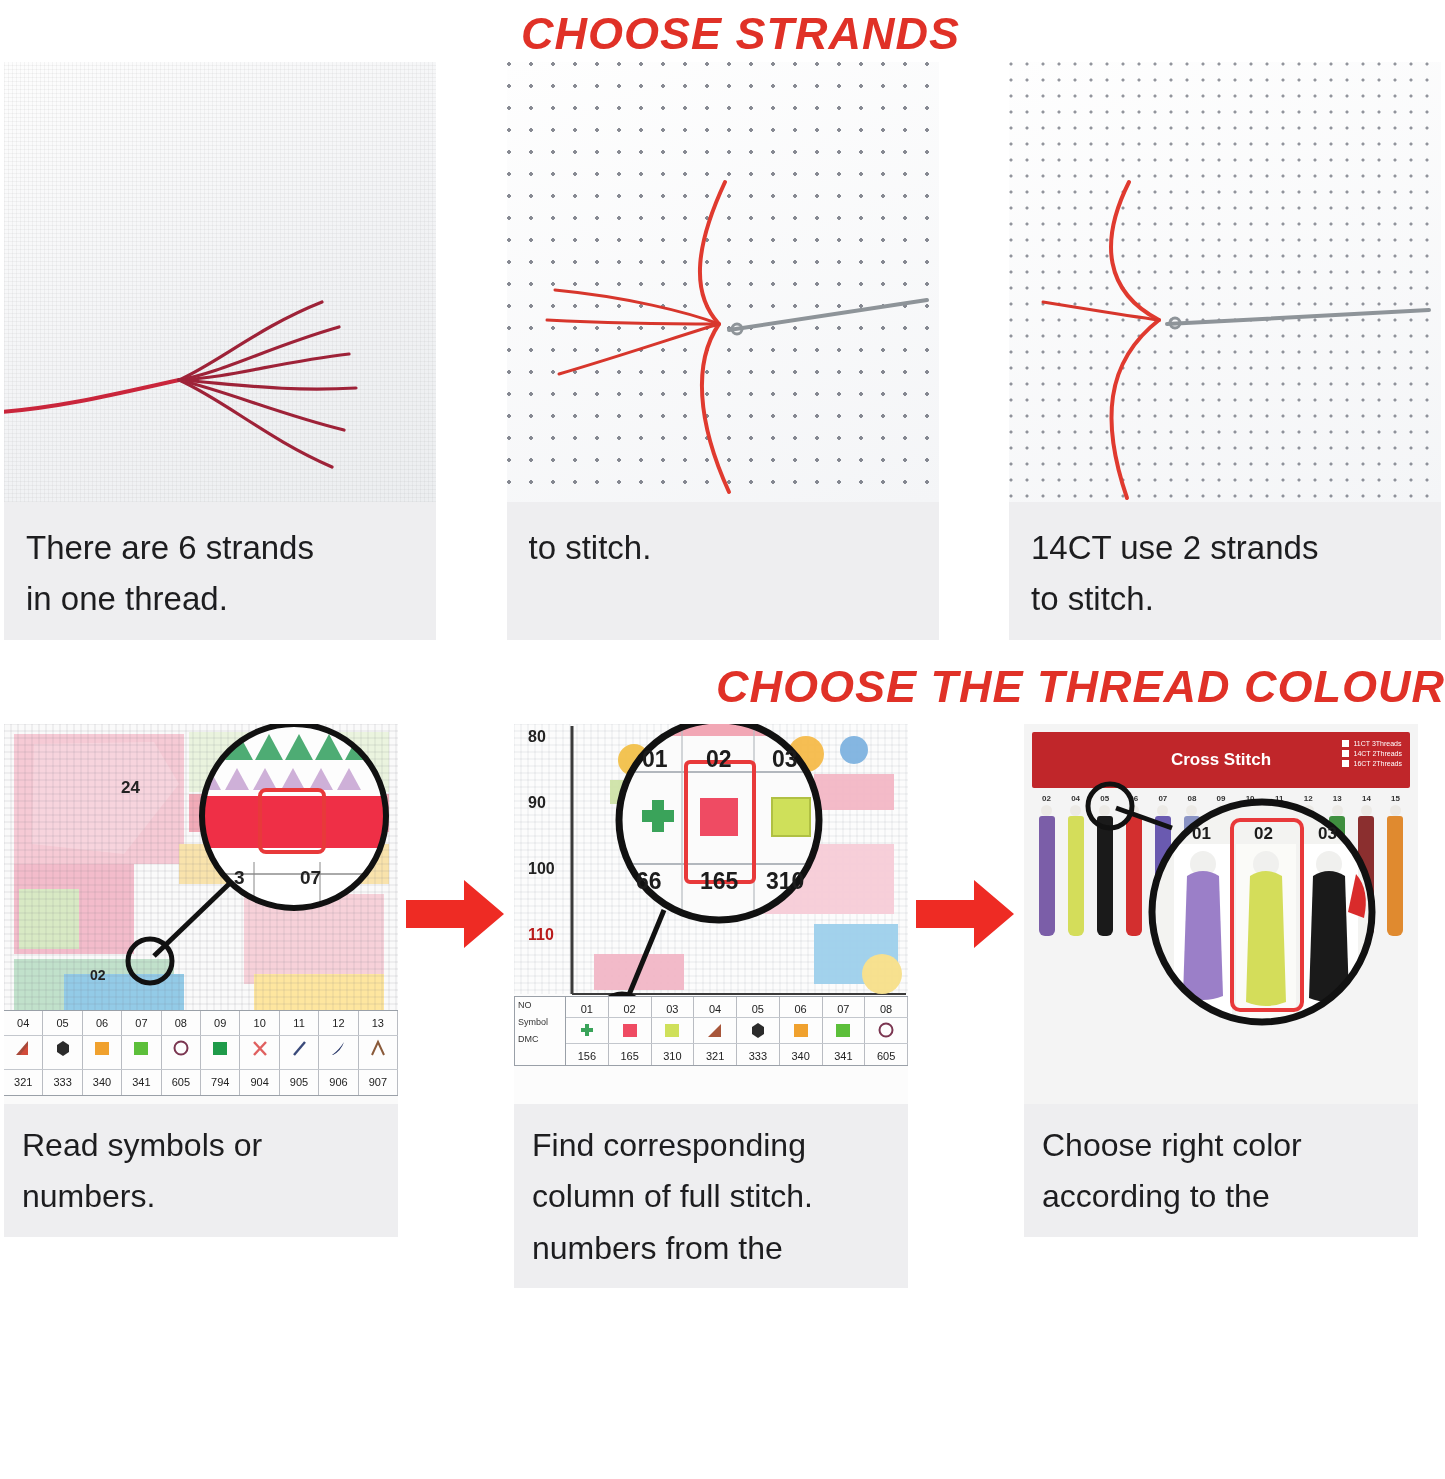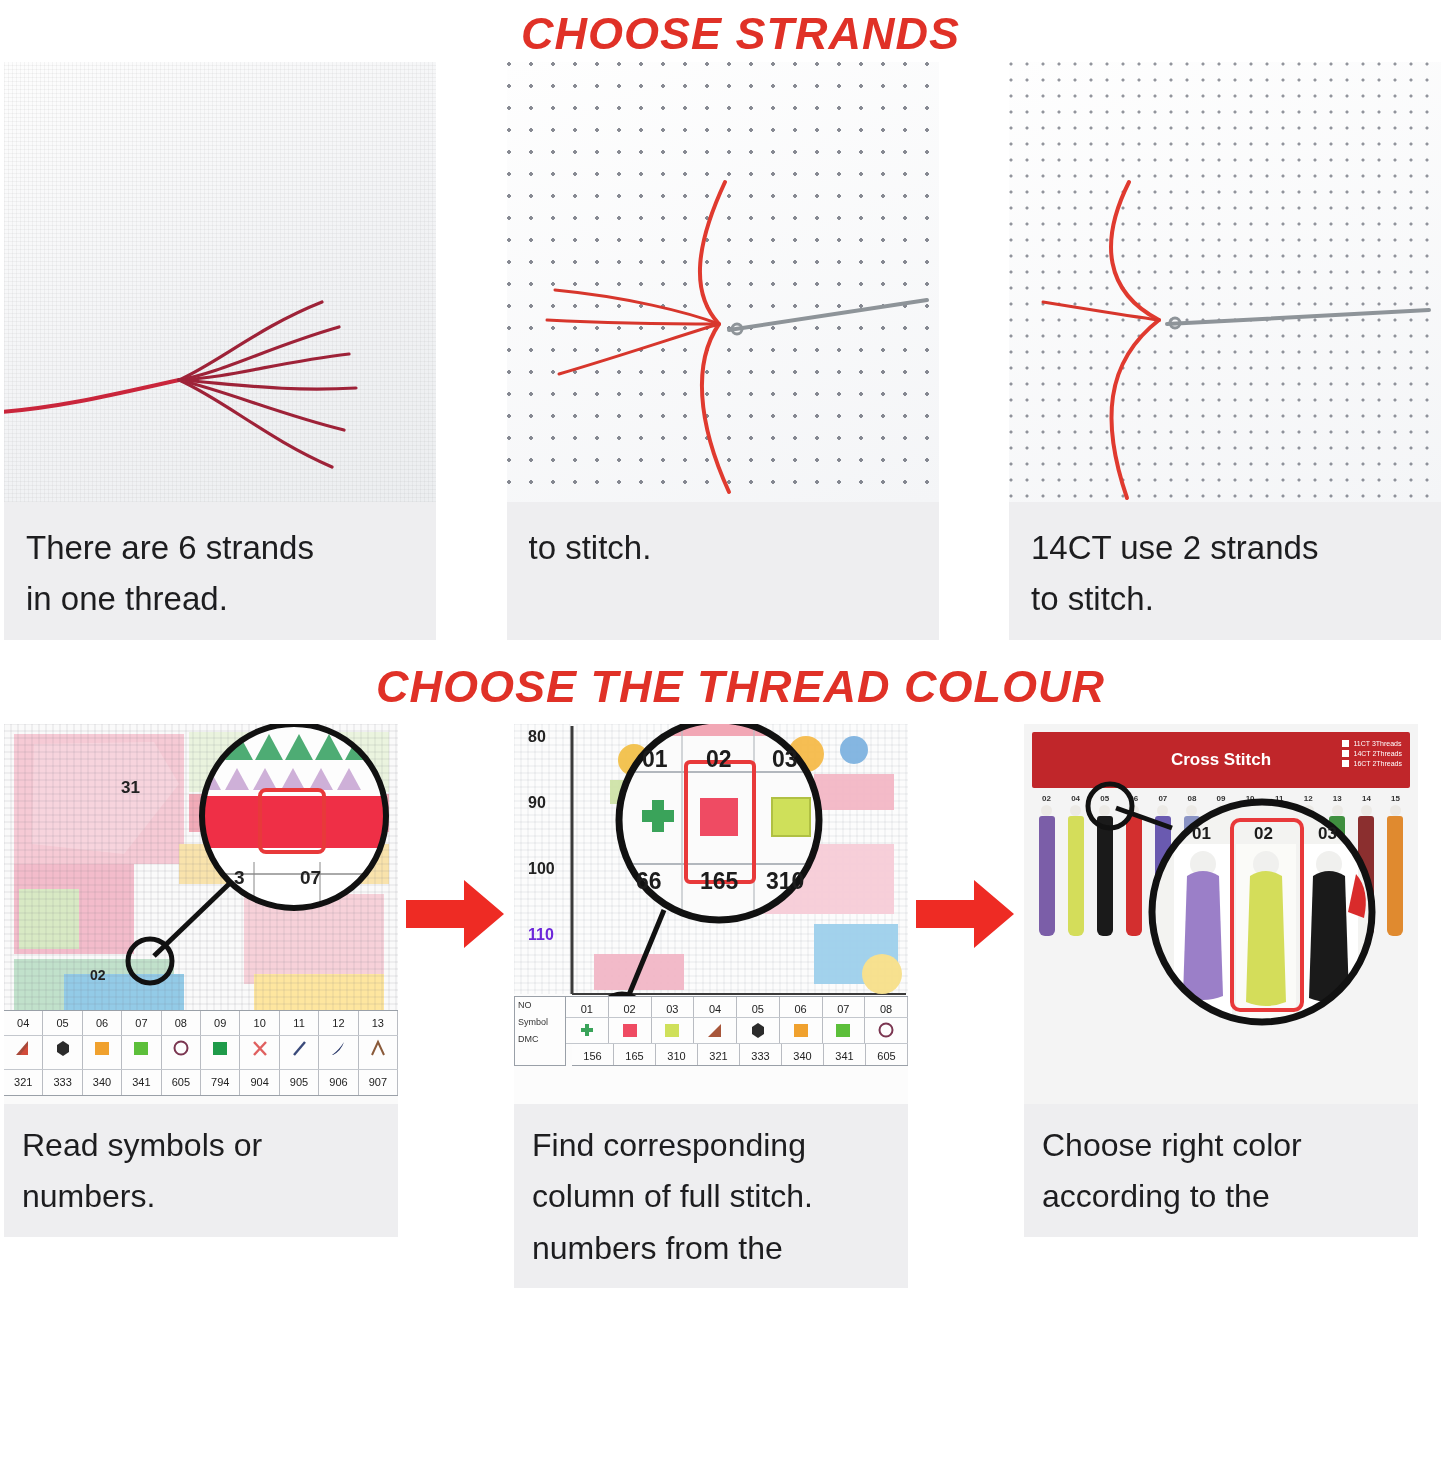--- a/index.html
+++ b/index.html
@@ -12,21 +12,21 @@
   }
   .heading {
     text-align: center;
     color: #e03127;
     font-weight: bold;
     font-style: italic;
     letter-spacing: 1px;
     padding-left: 36px;
   }
   #heading-strands { font-size: 45px; padding-top: 6px; height: 62px; line-height: 56px; }
-  #heading-colour  { font-size: 45px; height: 74px; line-height: 74px; margin-top: 10px; }
+  #heading-colour  { font-size: 45px; height: 74px; line-height: 74px; margin-top: 10px; text-align: right; }
 
   .row { display: flex; justify-content: space-between; padding: 0 4px; }
   .card {
     width: 432px;
     background: #eeeef0;
     position: relative;
     overflow: hidden;
   }
   .photo { position: relative; overflow: hidden; background:#fff; }
   .caption {
@@ -305,21 +305,21 @@
             <line x1="250" y1="138" x2="250" y2="184" stroke="#888" stroke-width="1"></line>
             <line x1="316" y1="138" x2="316" y2="184" stroke="#888" stroke-width="1"></line>
             <rect x="256" y="66" width="64" height="62" fill="none" stroke="#e8393a" stroke-width="4" rx="6"></rect>
           </g>
           <circle cx="290" cy="92" r="92" fill="none" stroke="#111" stroke-width="6"></circle>
         </g>
         <line x1="225" y1="160" x2="150" y2="232" stroke="#111" stroke-width="5"></line>
         <circle cx="146" cy="237" r="22" fill="none" stroke="#111" stroke-width="5"></circle>
       </svg>
 
-      <div style="position:absolute;left:117px;top:54px;font-size:17px;font-weight:bold;color:#222;">31</div>
+      <div style="position:absolute;left:117px;top:54px;font-size:17px;font-weight:bold;color:#222;">24</div>
       <div style="position:absolute;left:230px;top:143px;font-size:19px;font-weight:bold;color:#222;">3</div>
       <div style="position:absolute;left:296px;top:143px;font-size:19px;font-weight:bold;color:#222;">07</div>
       <div style="position:absolute;left:86px;top:243px;font-size:14px;font-weight:bold;color:#222;">02</div>
 
       <div class="legend-strip" id="lg1-head" style="top:286px;height:26px;background:#fdfdfd;border-top:1px solid #9aa0a8;border-bottom:1px solid #c3c7cd;">
           <div class="lg-cell"><span style="line-height:24px">04</span></div>
           <div class="lg-cell"><span style="line-height:24px">05</span></div>
           <div class="lg-cell"><span style="line-height:24px">06</span></div>
           <div class="lg-cell"><span style="line-height:24px">07</span></div>
           <div class="lg-cell"><span style="line-height:24px">08</span></div>
@@ -555,21 +555,21 @@
           <circle cx="205" cy="96" r="100" fill="none" stroke="#111" stroke-width="7"></circle>
         </g>
         <line x1="150" y1="186" x2="112" y2="278" stroke="#111" stroke-width="5"></line>
         <circle cx="108" cy="292" r="22" fill="none" stroke="#111" stroke-width="5"></circle>
       </svg>
 
       <div id="rowlabels" style="position: absolute; inset: 0px;">
           <div style="position:absolute;left:14px;top:4px;font-size:16px;font-weight:bold;color:#222;">80</div>
           <div style="position:absolute;left:14px;top:70px;font-size:16px;font-weight:bold;color:#222;">90</div>
           <div style="position:absolute;left:14px;top:136px;font-size:16px;font-weight:bold;color:#222;">100</div>
-          <div style="position:absolute;left:14px;top:202px;font-size:16px;font-weight:bold;color:#6d28d9;">110</div>
+          <div style="position:absolute;left:14px;top:202px;font-size:16px;font-weight:bold;color:#b91c1c;">110</div>
         </div>
 
       <div id="magB-head" style="position: absolute; inset: 0px;">
           <div style="position:absolute;left:128px;top:22px;font-size:23px;font-weight:bold;color:#1c1c1c;">01</div>
           <div style="position:absolute;left:192px;top:22px;font-size:23px;font-weight:bold;color:#1c1c1c;">02</div>
           <div style="position:absolute;left:258px;top:22px;font-size:23px;font-weight:bold;color:#1c1c1c;">03</div>
         </div>
       <div id="magB-num" style="position: absolute; inset: 0px; text-align: right;">
           <div style="position:absolute;left:122px;top:144px;font-size:23px;font-weight:bold;color:#1c1c1c;">66</div>
           <div style="position:absolute;left:186px;top:144px;font-size:23px;font-weight:bold;color:#1c1c1c;">165</div>
@@ -626,21 +626,21 @@
             <svg class="sym" width="20" height="20" viewBox="0 0 20 20">
               <rect x="3" y="4" width="14" height="13" fill="#5cbf3a"></rect>
             </svg>
           </div>
           <div class="lg-cell">
             <svg class="sym" width="20" height="20" viewBox="0 0 20 20">
               <circle cx="10" cy="10" r="6.5" fill="none" stroke="#7a3550" stroke-width="2"></circle>
             </svg>
           </div>
         </div>
-      <div class="legend-strip" id="lg2-num" style="left:58px;top:320px;height:22px;background:#fdfdfd;border-bottom:1px solid #9aa0a8;">
+      <div class="legend-strip" id="lg2-num" style="left:52px;top:320px;height:22px;background:#fdfdfd;border-bottom:1px solid #9aa0a8;">
           <div class="lg-cell"><span style="line-height:24px">156</span></div>
           <div class="lg-cell"><span style="line-height:24px">165</span></div>
           <div class="lg-cell"><span style="line-height:24px">310</span></div>
           <div class="lg-cell"><span style="line-height:24px">321</span></div>
           <div class="lg-cell"><span style="line-height:24px">333</span></div>
           <div class="lg-cell"><span style="line-height:24px">340</span></div>
           <div class="lg-cell"><span style="line-height:24px">341</span></div>
           <div class="lg-cell"><span style="line-height:24px">605</span></div>
         </div>
     </div>

